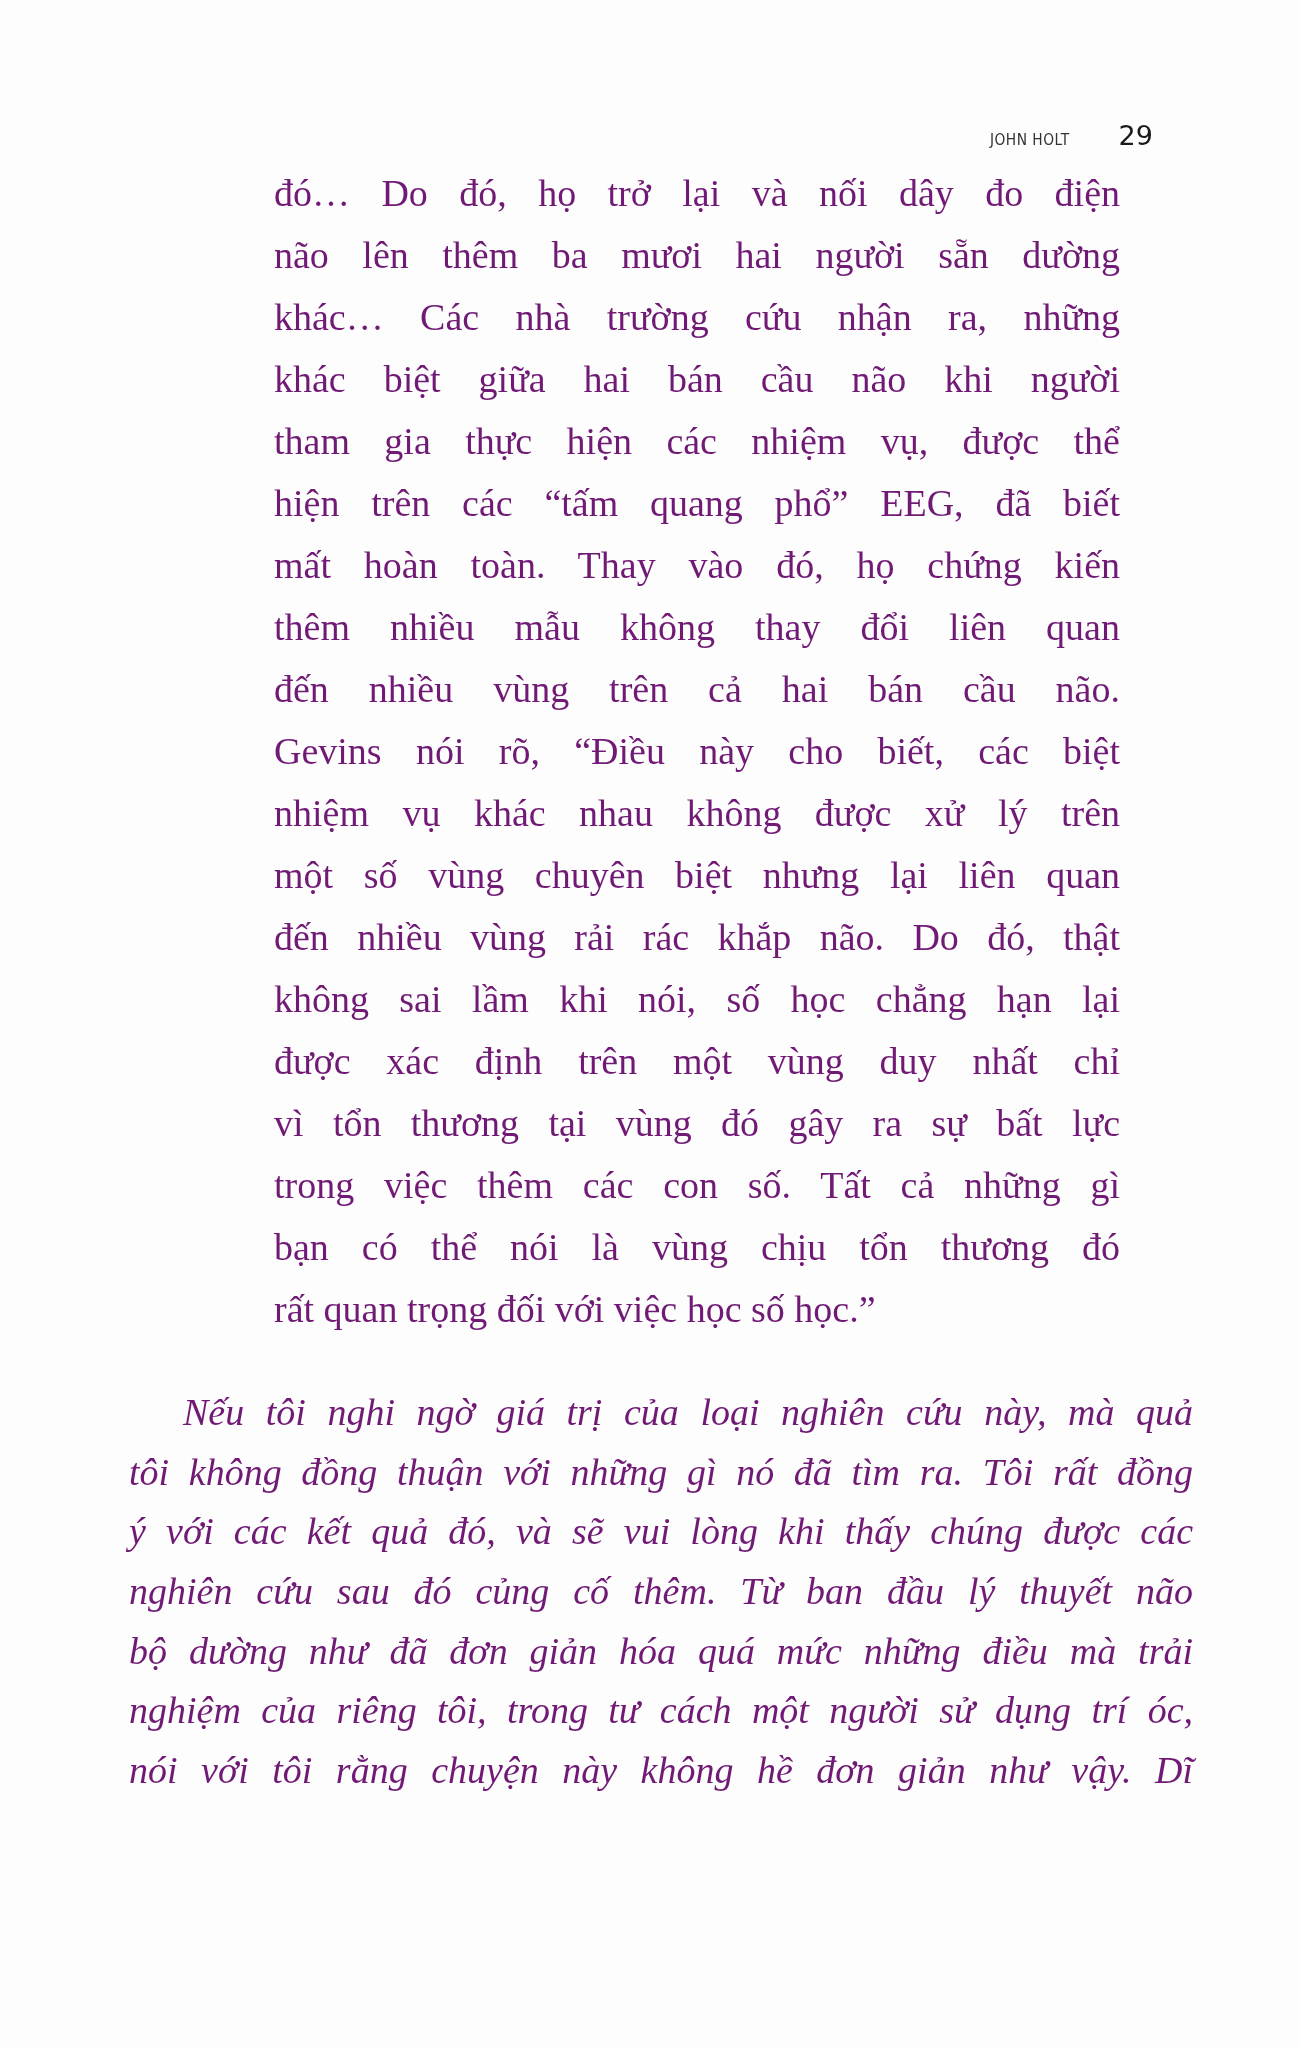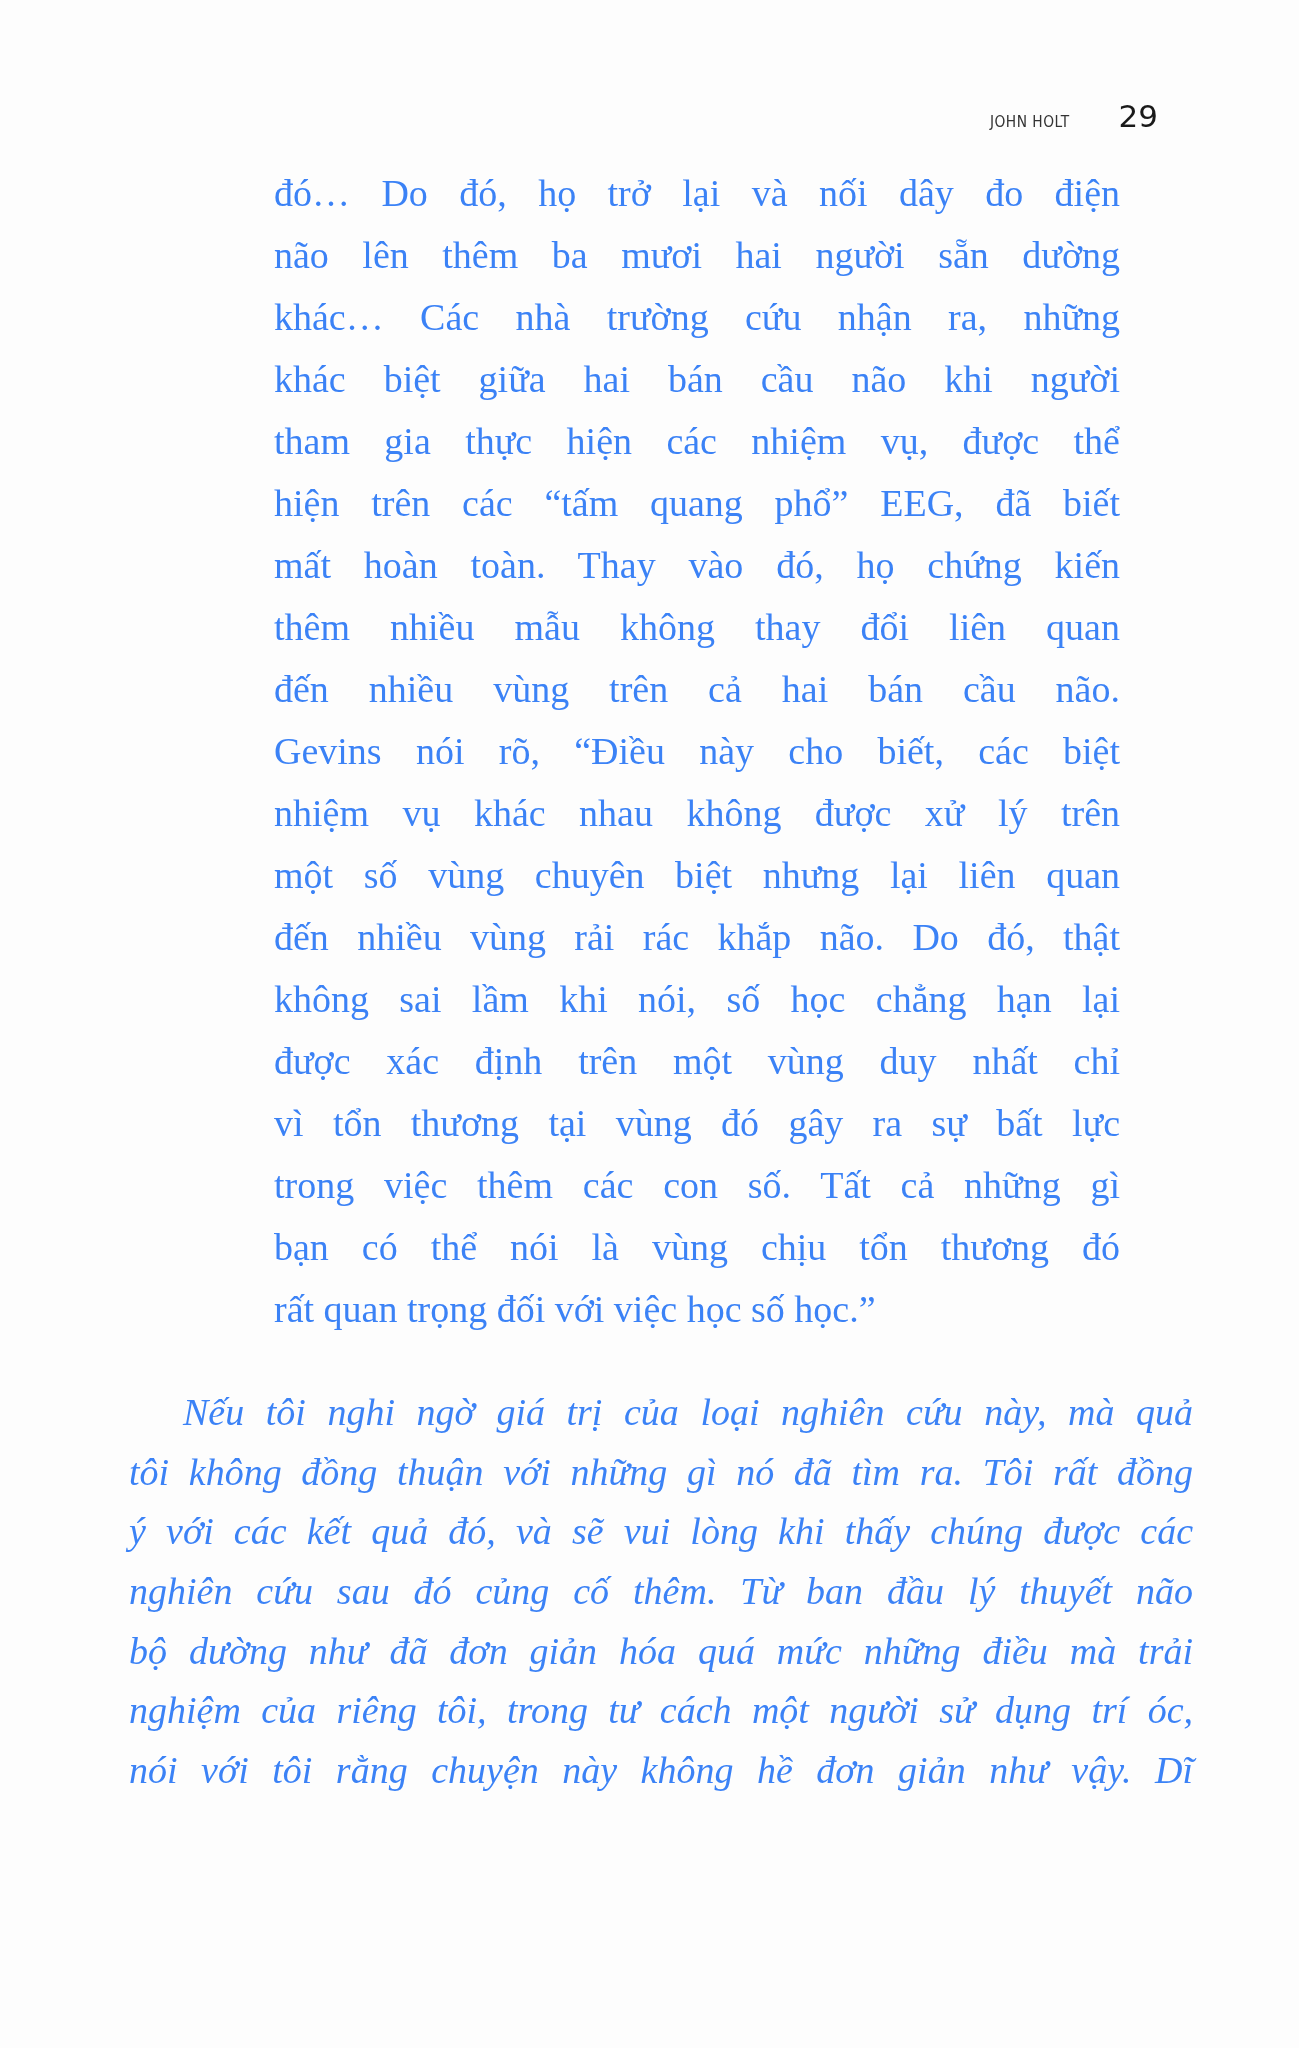--- a/index.html
+++ b/index.html
@@ -1,26 +1,26 @@
 <!DOCTYPE html>
 <html><head>
 <meta charset="utf-8">
 <style>
   html, body { margin: 0; padding: 0; background: #ffffff; }
   body { width: 1299px; height: 2048px; position: relative; overflow: hidden; color: #111; }
   .page { position: absolute; left: 0; top: 0; width: 1299px; height: 2048px; background: #fdfdfd; }
-  .running-head { position: absolute; top: 98px; left: 990px; height: 40px; display: flex; align-items: baseline; }
+  .running-head { position: absolute; top: 112px; left: 990px; height: 40px; display: flex; align-items: baseline; }
   .author { font-family: "DejaVu Sans", sans-serif; font-size: 15px; letter-spacing: 0.5px; color: #333; transform: scaleX(0.92); transform-origin: left; }
-  .page-num { font-family: "DejaVu Sans", sans-serif; font-size: 31px; color: #1a1a1a; margin-left: 42px; }
+  .page-num { font-family: "DejaVu Sans", sans-serif; font-size: 27px; color: #1a1a1a; margin-left: 42px; margin-top: 8px; }
   .block { position: absolute; }
   .main-block { left: 274px; top: 162px; width: 846px; }
   .line {
     display: block; height: 62px; line-height: 62px; white-space: nowrap;
     text-align: justify; text-align-last: justify;
-    font-family: "Liberation Serif", "DejaVu Serif", serif; font-size: 38px; color: #3b82f6;
+    font-family: "Liberation Serif", "DejaVu Serif", serif; font-size: 38px; color: #701a75;
   }
   .main-block .line.last { text-align-last: left; }
   .italic-block { left: 104px; top: 1383px; width: 1064px; margin-left: 25px; }
   .italic-block .line {
     font-style: italic; font-size: 38px; height: 59.7px; line-height: 59.7px;
   }
   .italic-block .line.first { padding-left: 54px; }
 </style>
 </head>
 <body>

